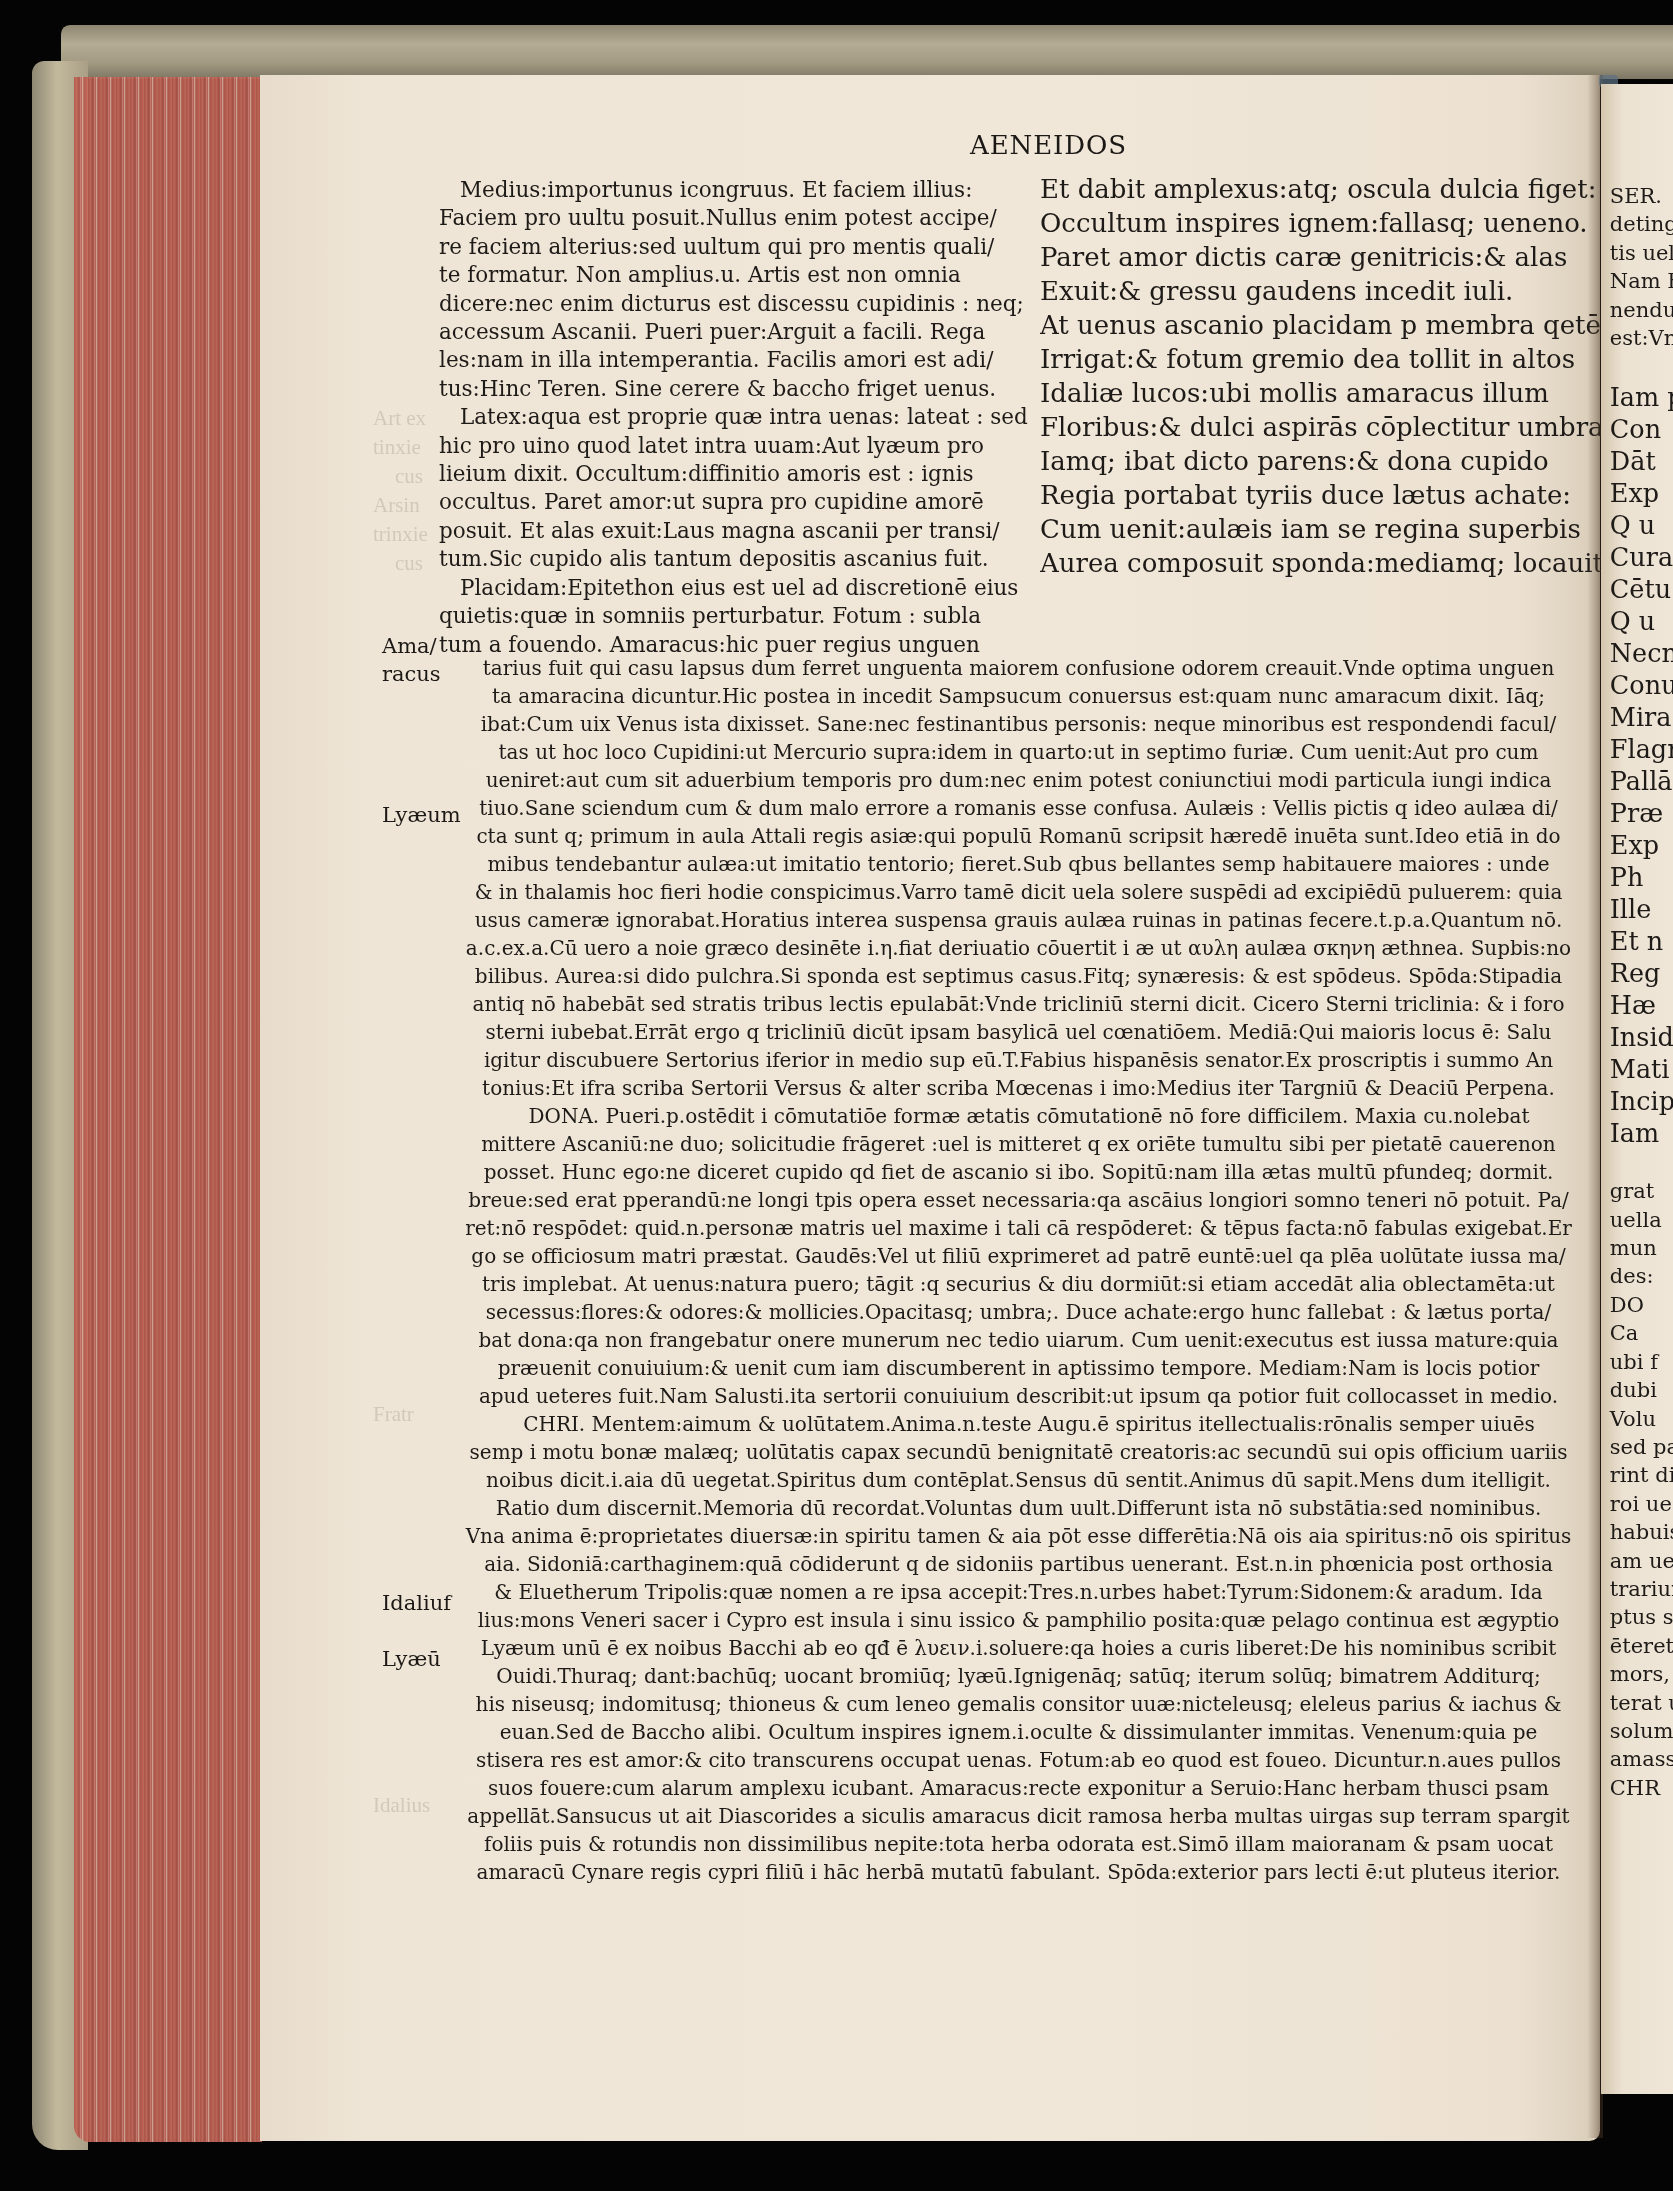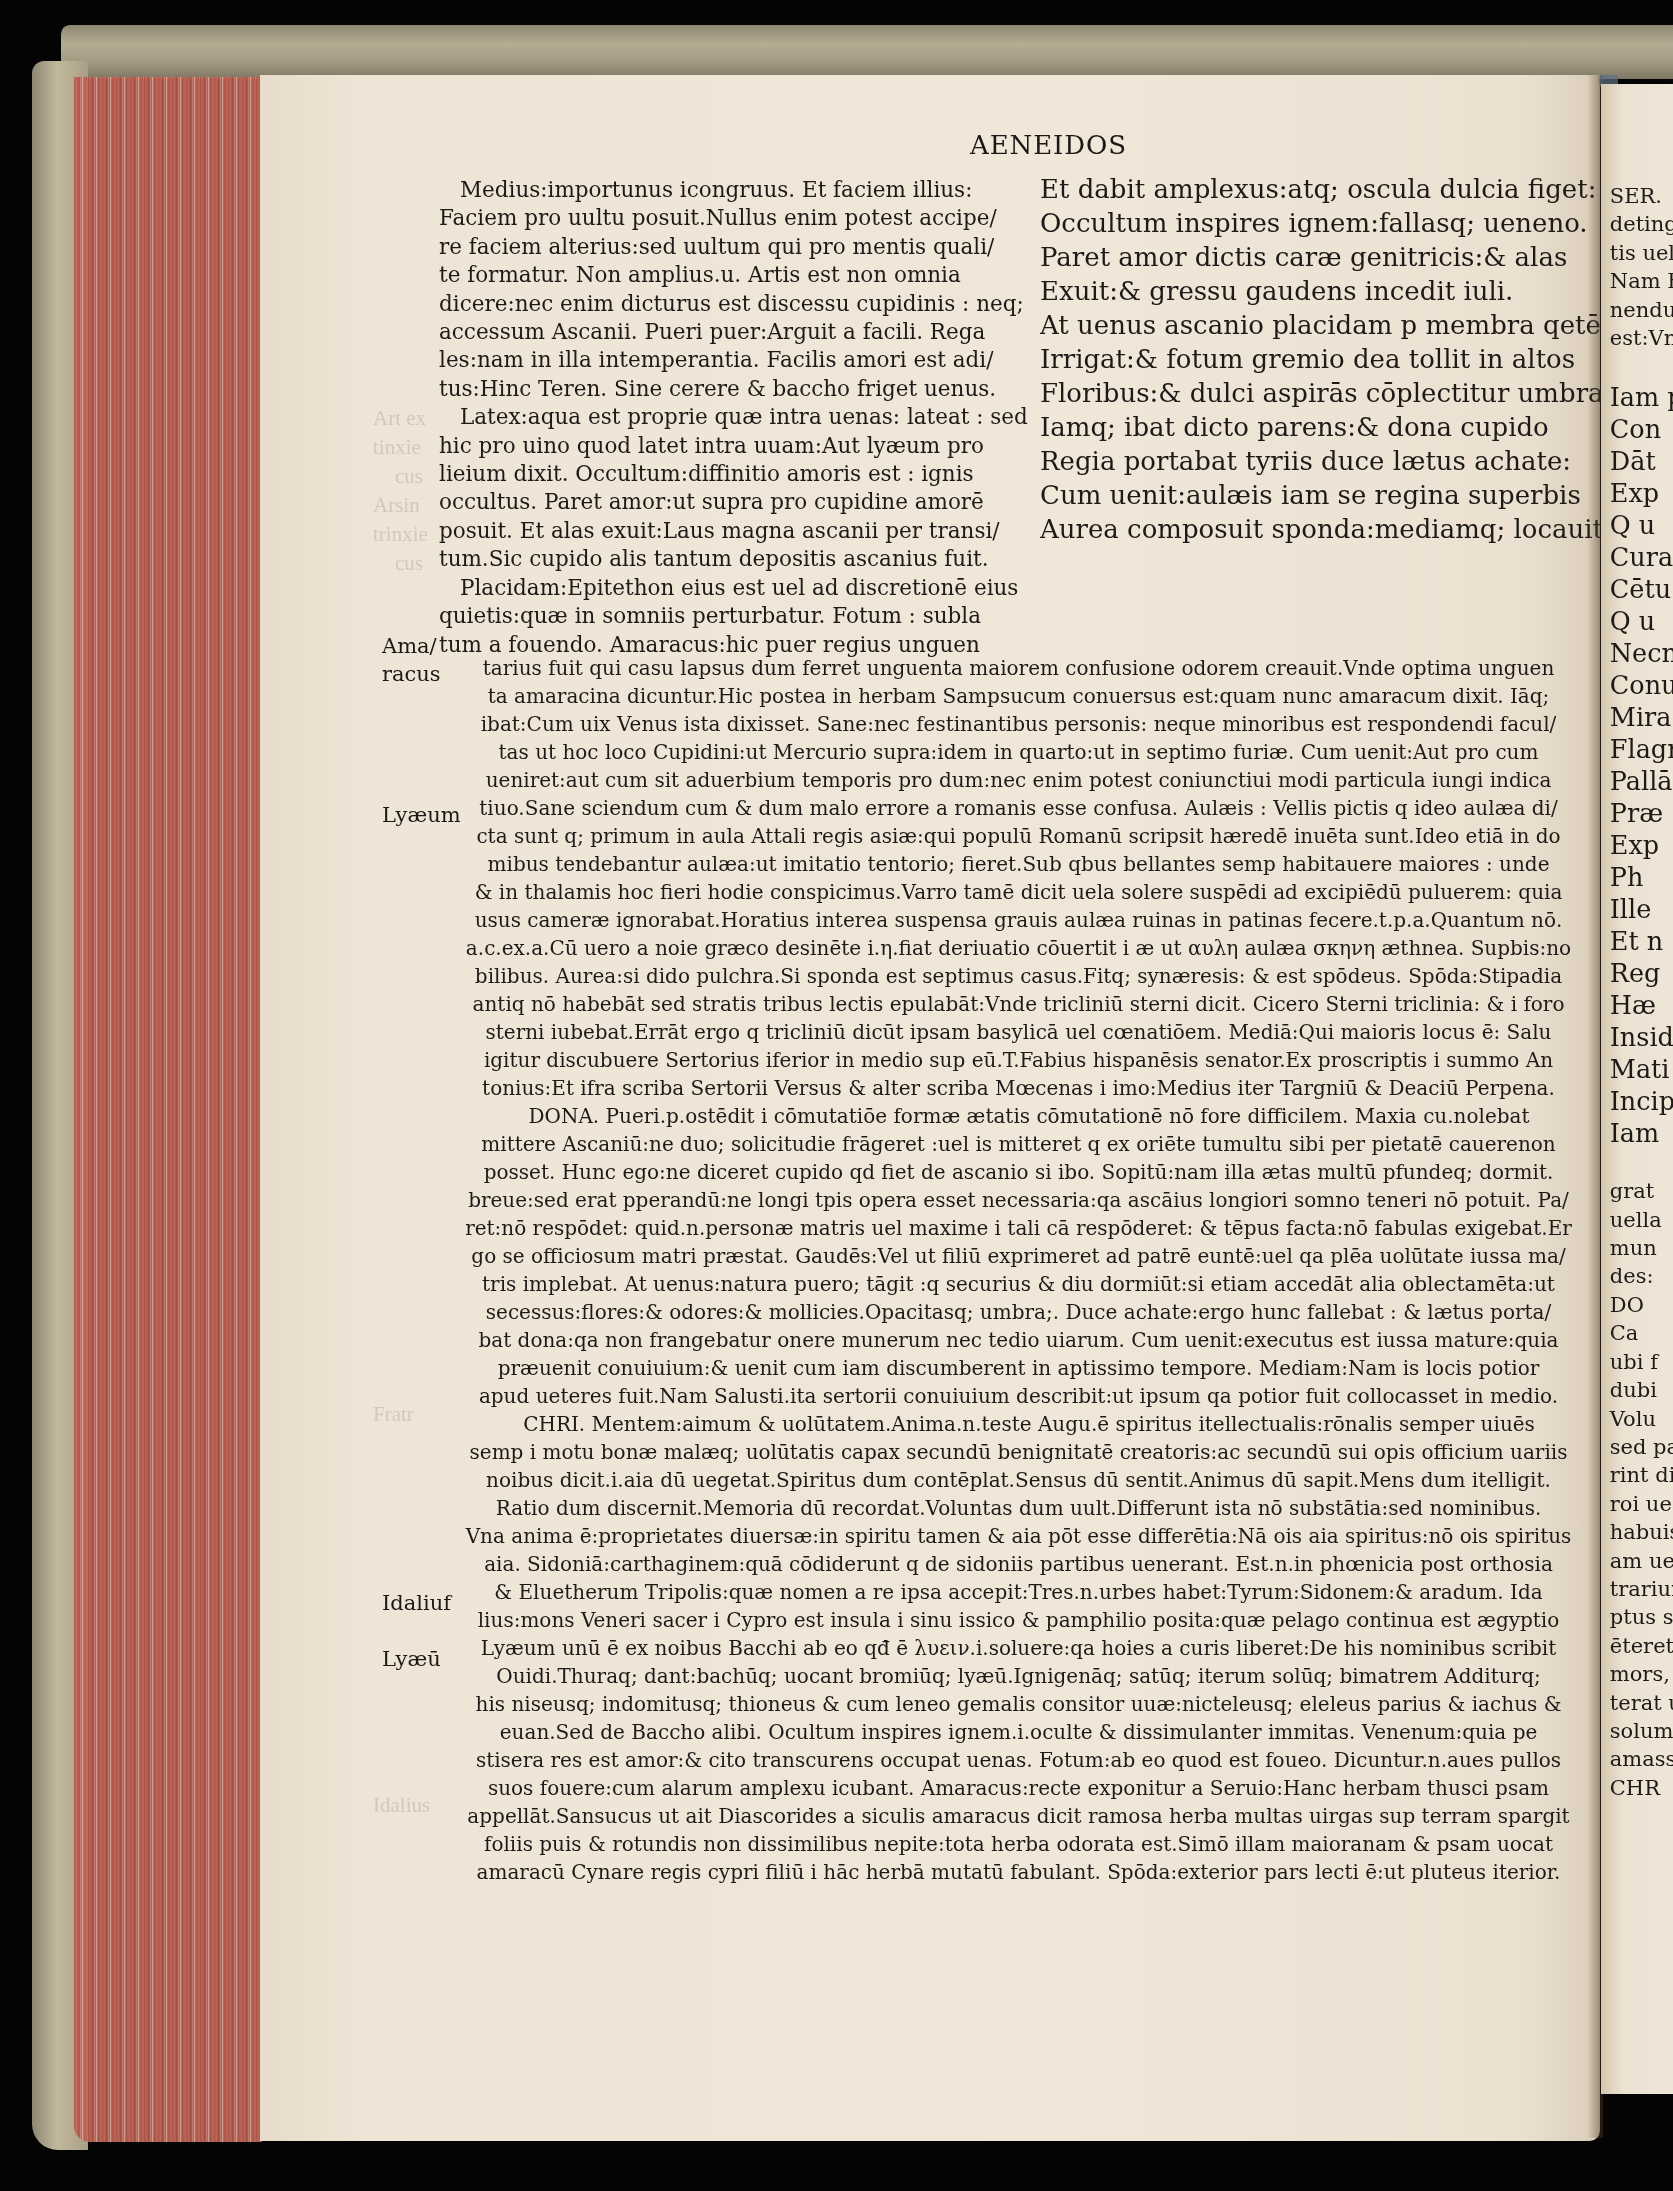--- a/index.html
+++ b/index.html
@@ -74,30 +74,31 @@
   <span class="line">tum a fouendo. Amaracus:hic puer regius unguen</span>
 </div>
 
 <div class="verse">
   <span class="line">Et dabit amplexus:atq; oscula dulcia figet:</span>
   <span class="line">Occultum inspires ignem:fallasq; ueneno.</span>
   <span class="line">Paret amor dictis caræ genitricis:&amp; alas</span>
   <span class="line">Exuit:&amp; gressu gaudens incedit iuli.</span>
   <span class="line">At uenus ascanio placidam p membra qetē</span>
   <span class="line">Irrigat:&amp; fotum gremio dea tollit in altos</span>
+  <span class="line">Idaliæ lucos:ubi mollis amaracus illum</span>
   <span class="line">Floribus:&amp; dulci aspirās cōplectitur umbra.</span>
   <span class="line">Iamq; ibat dicto parens:&amp; dona cupido</span>
   <span class="line">Regia portabat tyriis duce lætus achate:</span>
   <span class="line">Cum uenit:aulæis iam se regina superbis</span>
   <span class="line">Aurea composuit sponda:mediamq; locauit</span>
 </div>
 
 <div class="commentary-full">
   <span class="line">tarius fuit qui casu lapsus dum ferret unguenta maiorem confusione odorem creauit.Vnde optima unguen</span>
-  <span class="line">ta amaracina dicuntur.Hic postea in herbam Sampsucum conuersus est:quam nunc amaracum dixit. Iāq;</span>
+  <span class="line">ta amaracina dicuntur.Hic postea in incedit Sampsucum conuersus est:quam nunc amaracum dixit. Iāq;</span>
   <span class="line">ibat:Cum uix Venus ista dixisset. Sane:nec festinantibus personis: neque minoribus est respondendi facul/</span>
   <span class="line">tas ut hoc loco Cupidini:ut Mercurio supra:idem in quarto:ut in septimo furiæ. Cum uenit:Aut pro cum</span>
   <span class="line">ueniret:aut cum sit aduerbium temporis pro dum:nec enim potest coniunctiui modi particula iungi indica</span>
   <span class="line">tiuo.Sane sciendum cum &amp; dum malo errore a romanis esse confusa. Aulæis : Vellis pictis q ideo aulæa di/</span>
   <span class="line">cta sunt q; primum in aula Attali regis asiæ:qui populū Romanū scripsit hæredē inuēta sunt.Ideo etiā in do</span>
   <span class="line">mibus tendebantur aulæa:ut imitatio tentorio; fieret.Sub qbus bellantes semp habitauere maiores : unde</span>
   <span class="line">&amp; in thalamis hoc fieri hodie conspicimus.Varro tamē dicit uela solere suspēdi ad excipiēdū puluerem: quia</span>
   <span class="line">usus cameræ ignorabat.Horatius interea suspensa grauis aulæa ruinas in patinas fecere.t.p.a.Quantum nō.</span>
   <span class="line">a.c.ex.a.Cū uero a noie græco desinēte i.η.fiat deriuatio cōuertit i æ ut αυλη aulæa σκηνη æthnea. Supbis:no</span>
   <span class="line">bilibus. Aurea:si dido pulchra.Si sponda est septimus casus.Fitq; synæresis: &amp; est spōdeus. Spōda:Stipadia</span>

